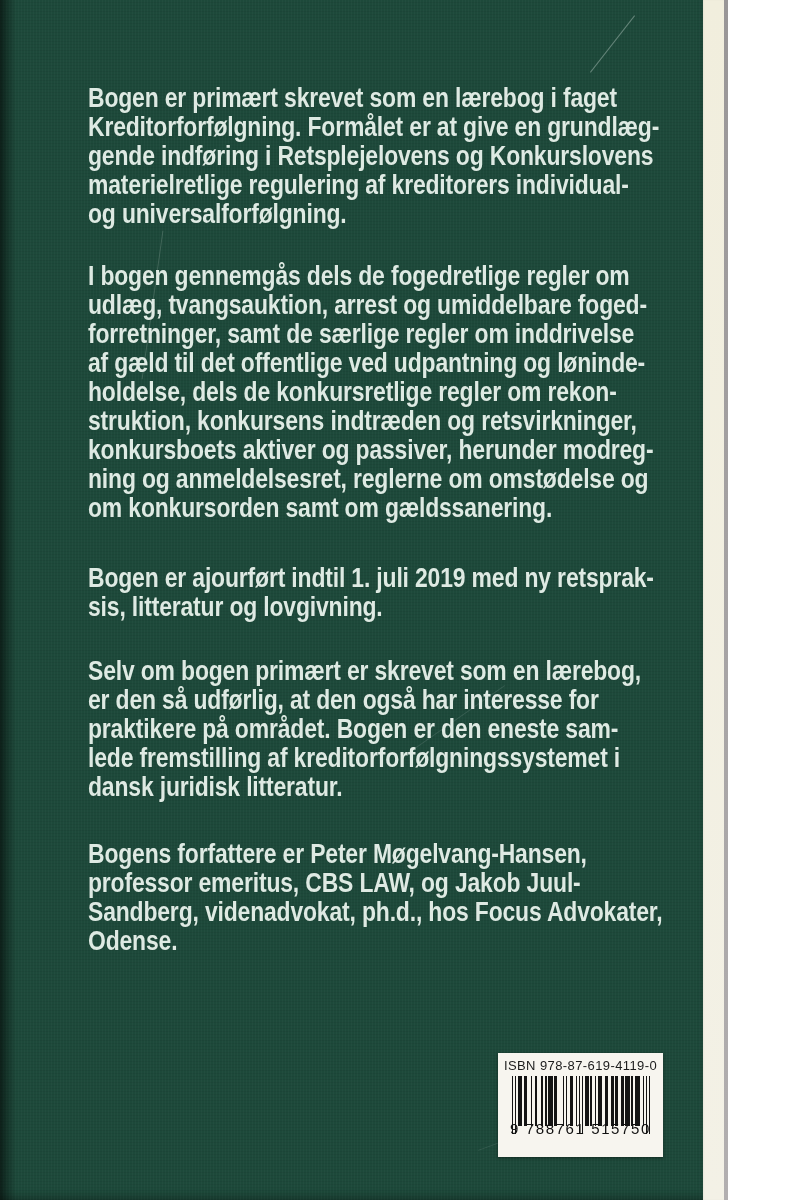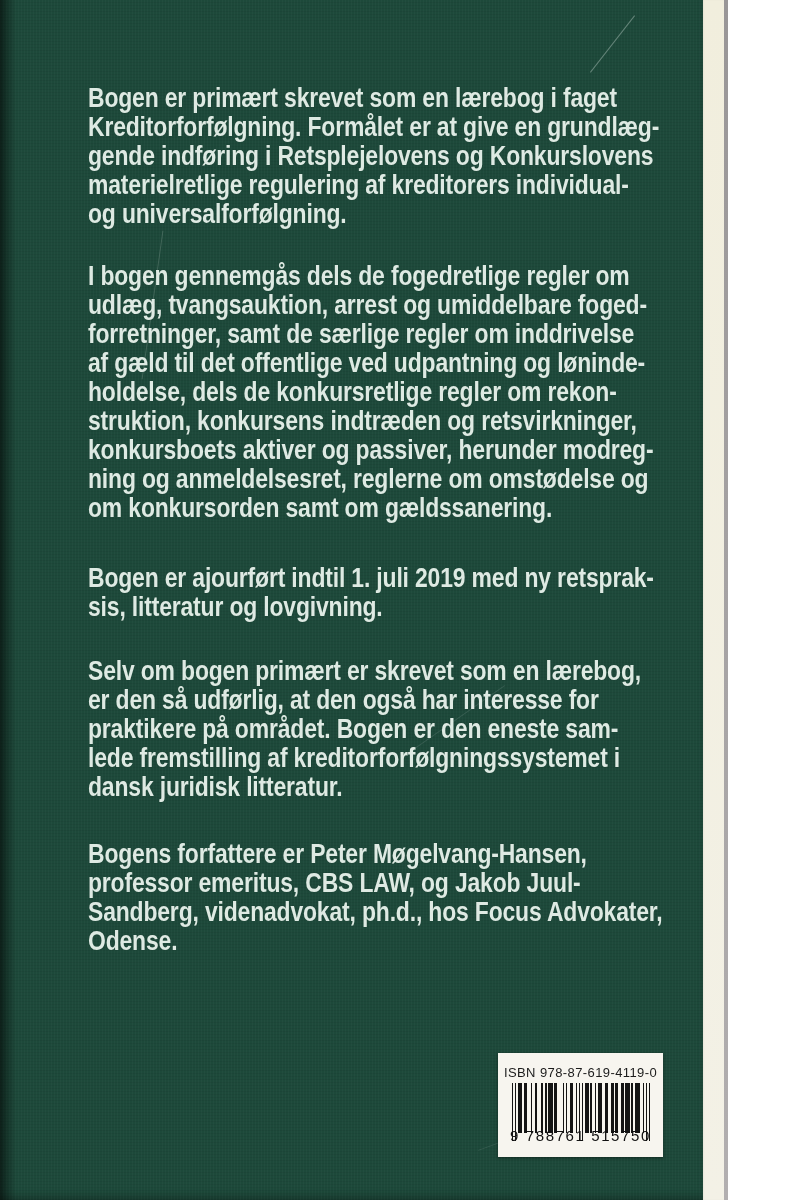--- a/index.html
+++ b/index.html
@@ -75,21 +75,21 @@
   .isbn-label {
     position: absolute;
     left: 498px; top: 1053px;
     width: 165px; height: 104px;
     background: #f7f5ef;
     box-shadow: 0 1px 3px rgba(0,0,0,.4);
     display: flex;
     flex-direction: column;
     align-items: center;
     box-sizing: border-box;
-    padding: 12px 7px 4px 7px;
+    padding: 5px 7px 4px 7px;
   }
   .isbn-text {
     font-size: 13px;
     font-weight: normal;
     color: #1c1c1c;
     letter-spacing: 0.4px;
     white-space: nowrap;
   }
   .bars {
     width: 138px; height: 58px;

